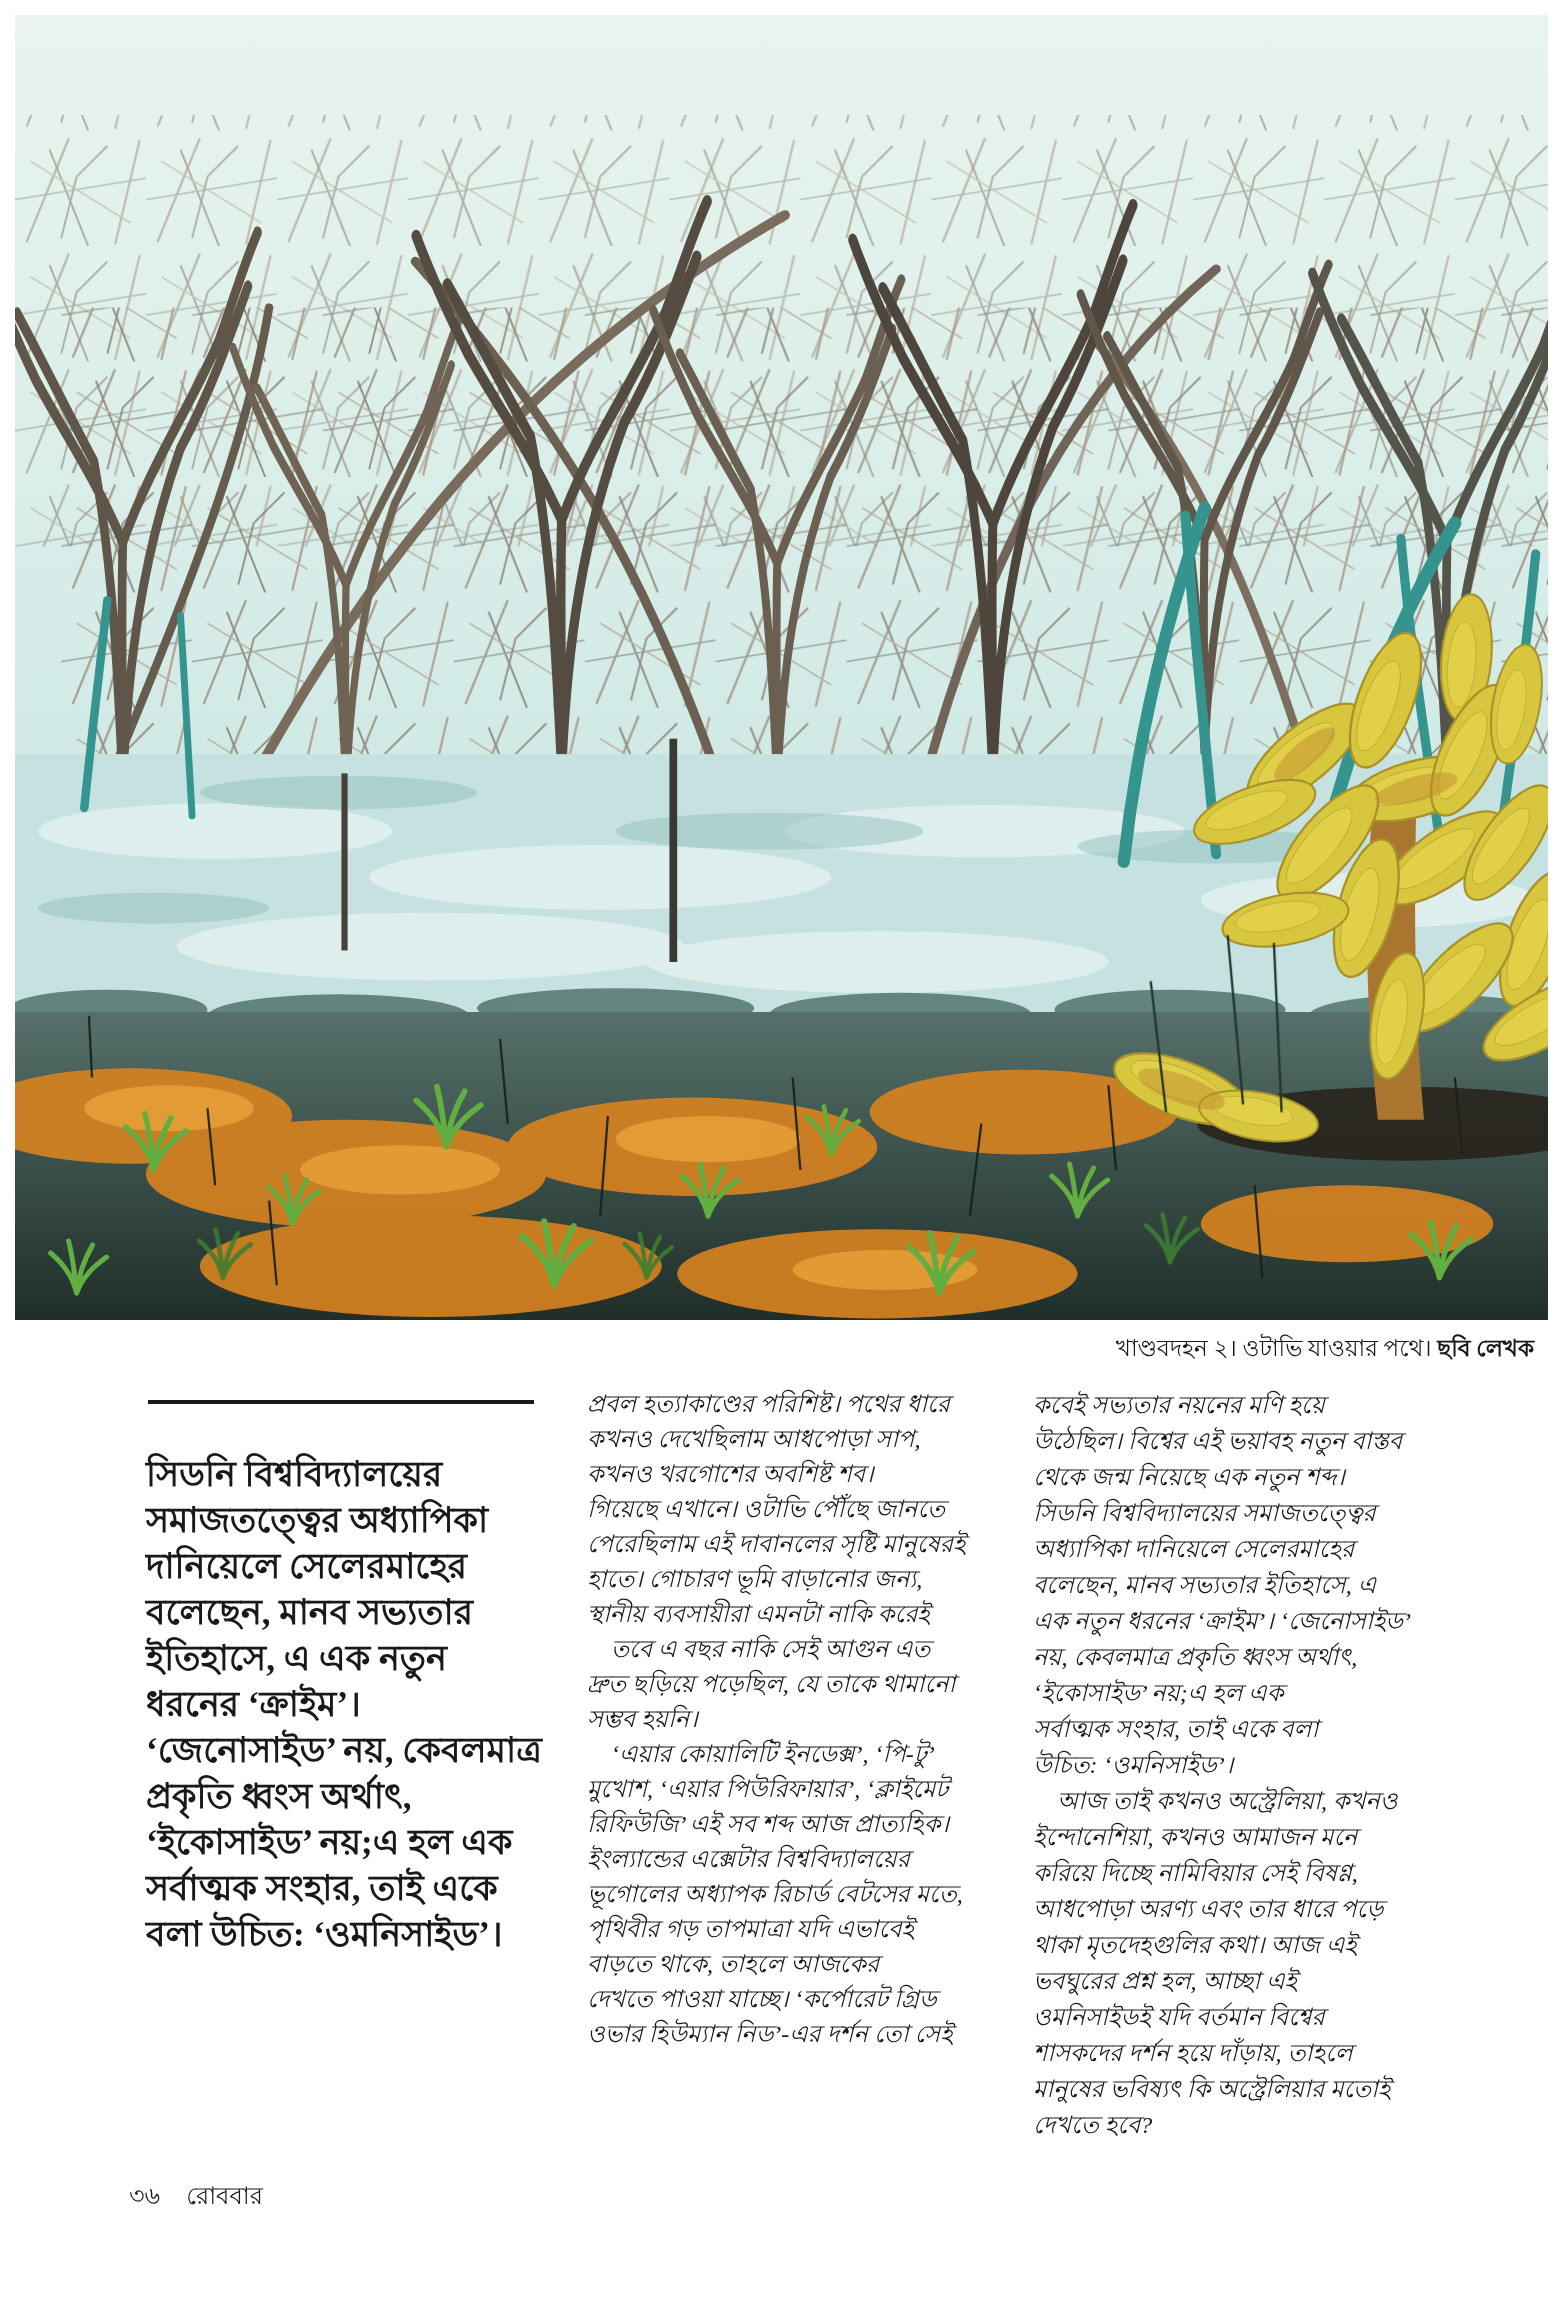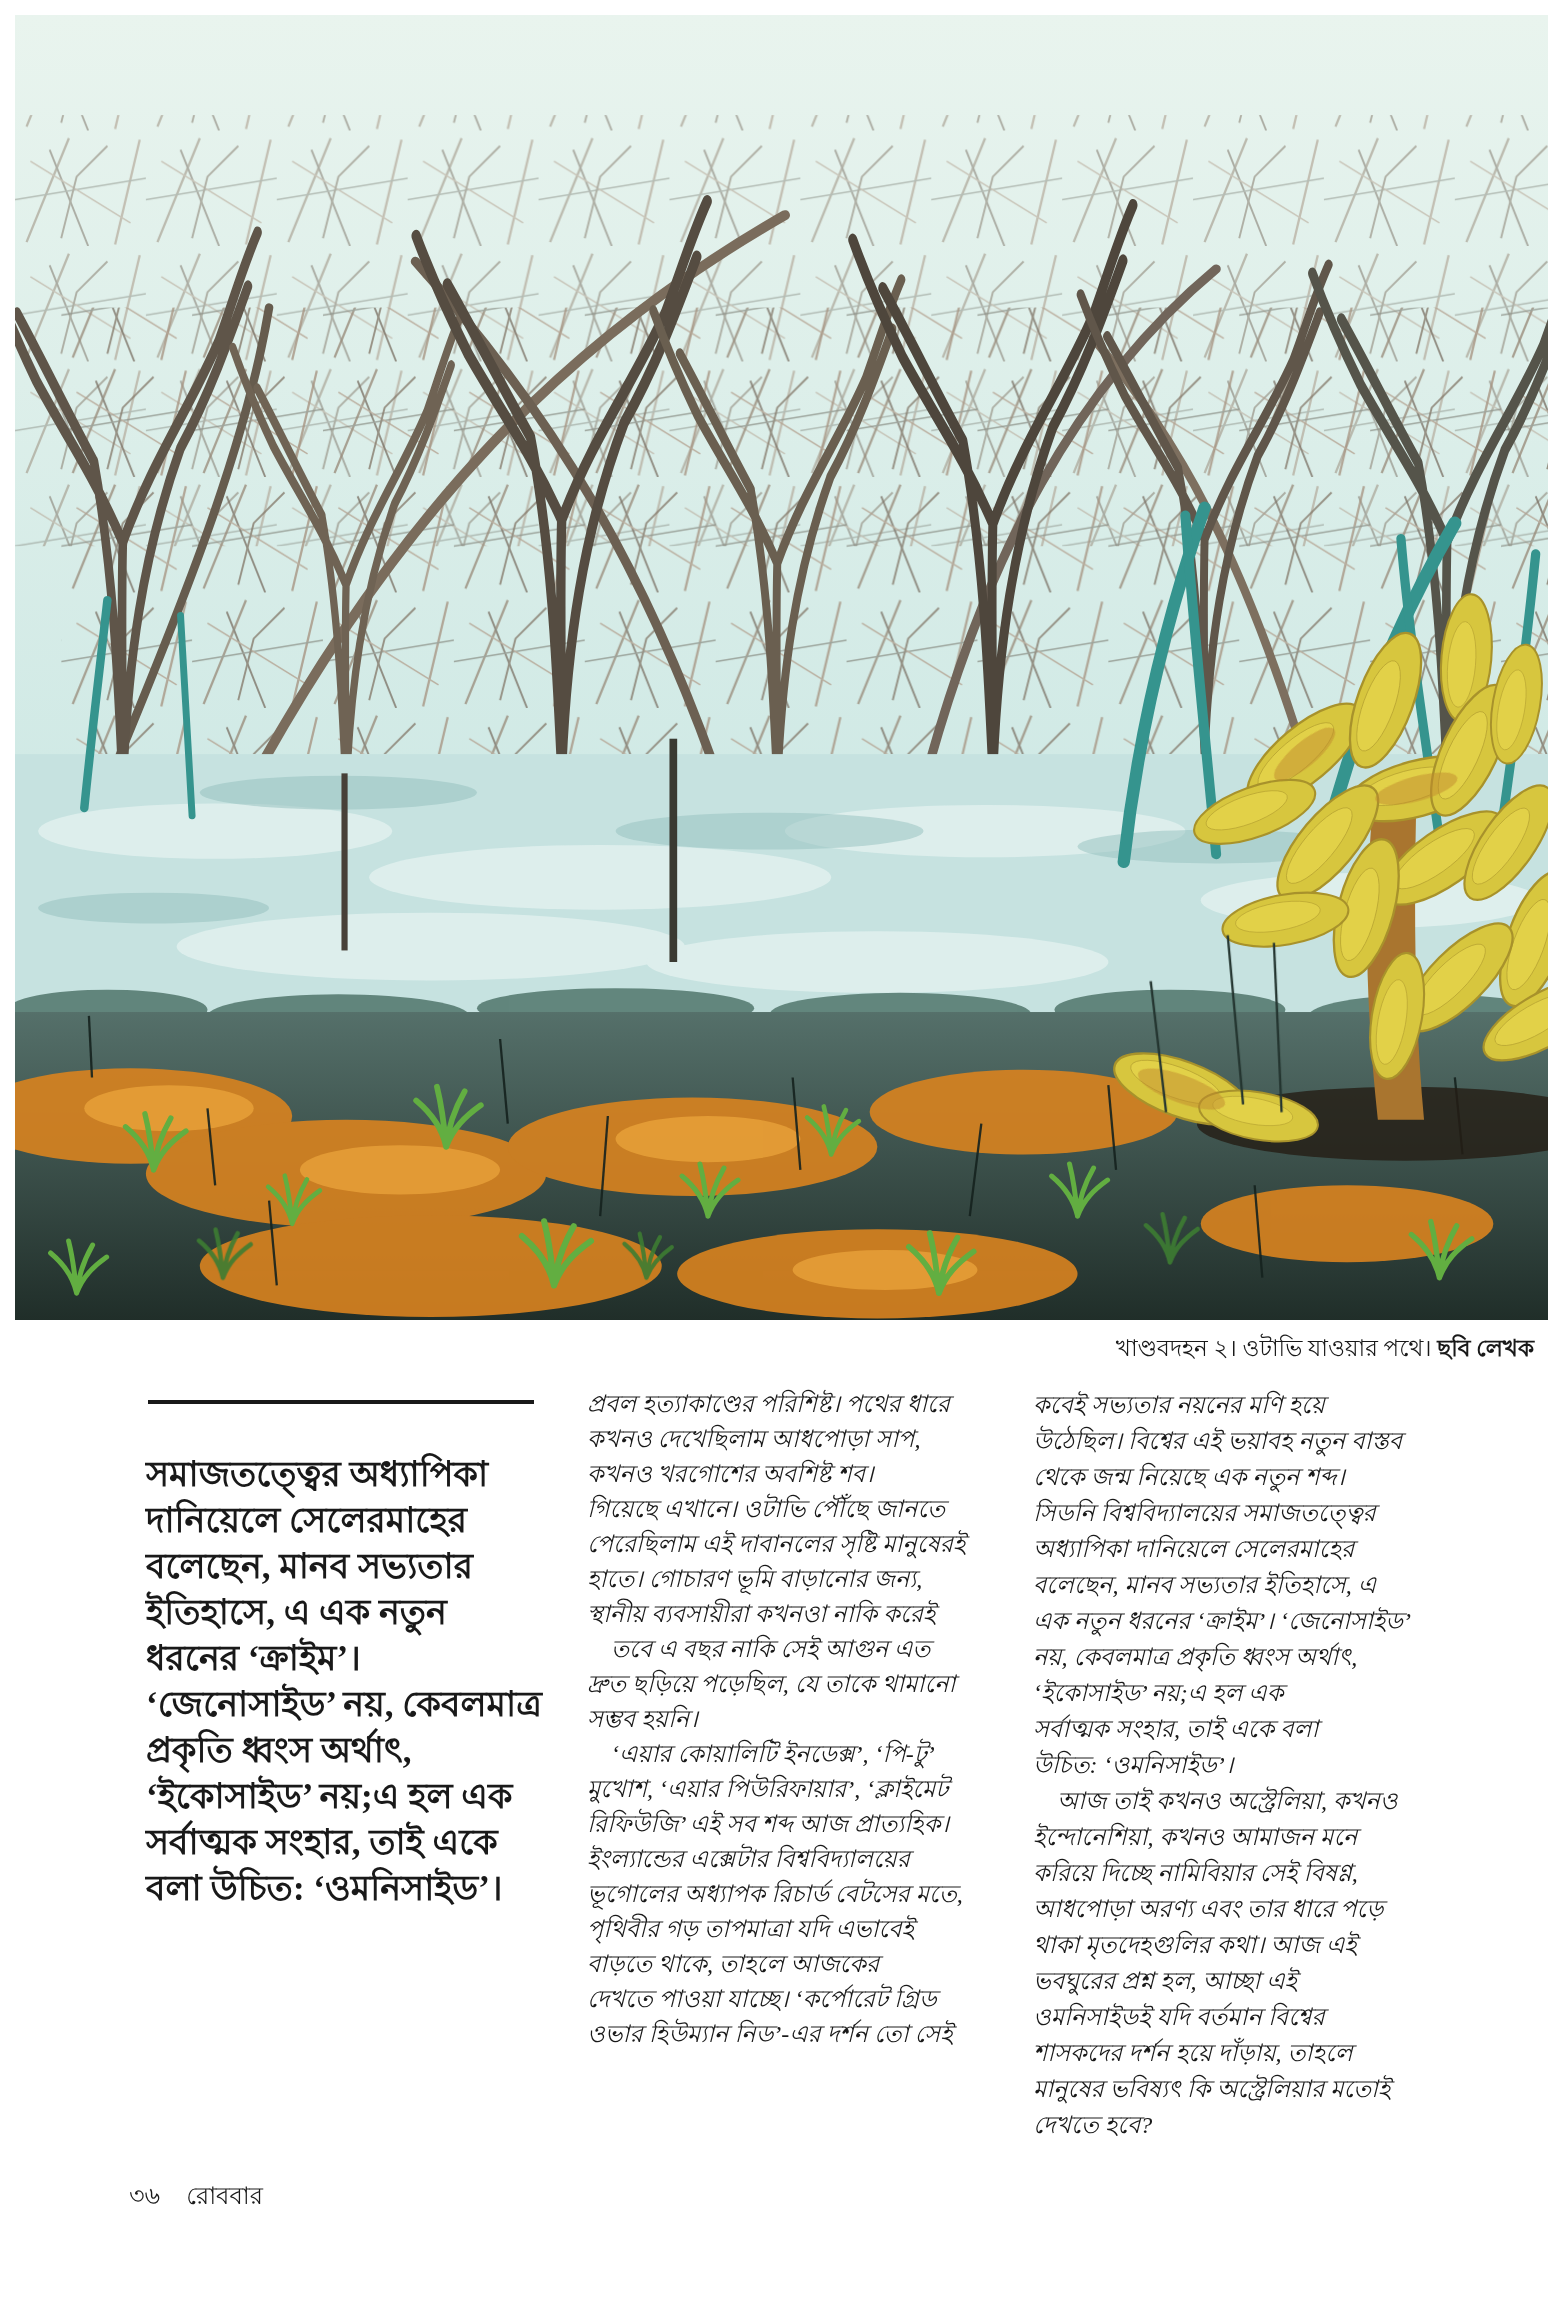--- a/index.html
+++ b/index.html
@@ -238,40 +238,41 @@
       </g>
     </svg>
   </div>
 
   <div class="caption">
     <span>খাণ্ডবদহন ২। ওটাভি যাওয়ার পথে। </span><span class="credit">ছবি লেখক</span>
   </div>
 
   <div class="pq-rule"></div>
   <div class="pull-quote">
+      <div class="line">সিডনি বিশ্ববিদ্যালয়ের</div>
       <div class="line">সমাজতত্ত্বের অধ্যাপিকা</div>
       <div class="line">দানিয়েলে সেলেরমাহের</div>
       <div class="line">বলেছেন, মানব সভ্যতার</div>
       <div class="line">ইতিহাসে, এ এক নতুন</div>
       <div class="line">ধরনের ‘ক্রাইম’।</div>
       <div class="line">‘জেনোসাইড’ নয়, কেবলমাত্র</div>
       <div class="line">প্রকৃতি ধ্বংস অর্থাৎ,</div>
       <div class="line">‘ইকোসাইড’ নয়;এ হল এক</div>
       <div class="line">সর্বাত্মক সংহার, তাই একে</div>
       <div class="line">বলা উচিত: ‘ওমনিসাইড’।</div>
     </div>
 
   <div class="col col-middle">
       <div class="line">প্রবল হত্যাকাণ্ডের পরিশিষ্ট। পথের ধারে</div>
       <div class="line">কখনও দেখেছিলাম আধপোড়া সাপ,</div>
       <div class="line">কখনও খরগোশের অবশিষ্ট শব।</div>
       <div class="line">গিয়েছে এখানে। ওটাভি পৌঁছে জানতে</div>
       <div class="line">পেরেছিলাম এই দাবানলের সৃষ্টি মানুষেরই</div>
       <div class="line">হাতে। গোচারণ ভূমি বাড়ানোর জন্য,</div>
-      <div class="line">স্থানীয় ব্যবসায়ীরা কখনওা নাকি করেই</div>
+      <div class="line">স্থানীয় ব্যবসায়ীরা এমনটা নাকি করেই</div>
       <div class="line"> তবে এ বছর নাকি সেই আগুন এত</div>
       <div class="line">দ্রুত ছড়িয়ে পড়েছিল, যে তাকে থামানো</div>
       <div class="line">সম্ভব হয়নি।</div>
       <div class="line"> ‘এয়ার কোয়ালিটি ইনডেক্স’, ‘পি-টু’</div>
       <div class="line">মুখোশ, ‘এয়ার পিউরিফায়ার’, ‘ক্লাইমেট</div>
       <div class="line">রিফিউজি’ এই সব শব্দ আজ প্রাত্যহিক।</div>
       <div class="line">ইংল্যান্ডের এক্সেটার বিশ্ববিদ্যালয়ের</div>
       <div class="line">ভূগোলের অধ্যাপক রিচার্ড বেটসের মতে,</div>
       <div class="line">পৃথিবীর গড় তাপমাত্রা যদি এভাবেই</div>
       <div class="line">বাড়তে থাকে, তাহলে আজকের</div>

